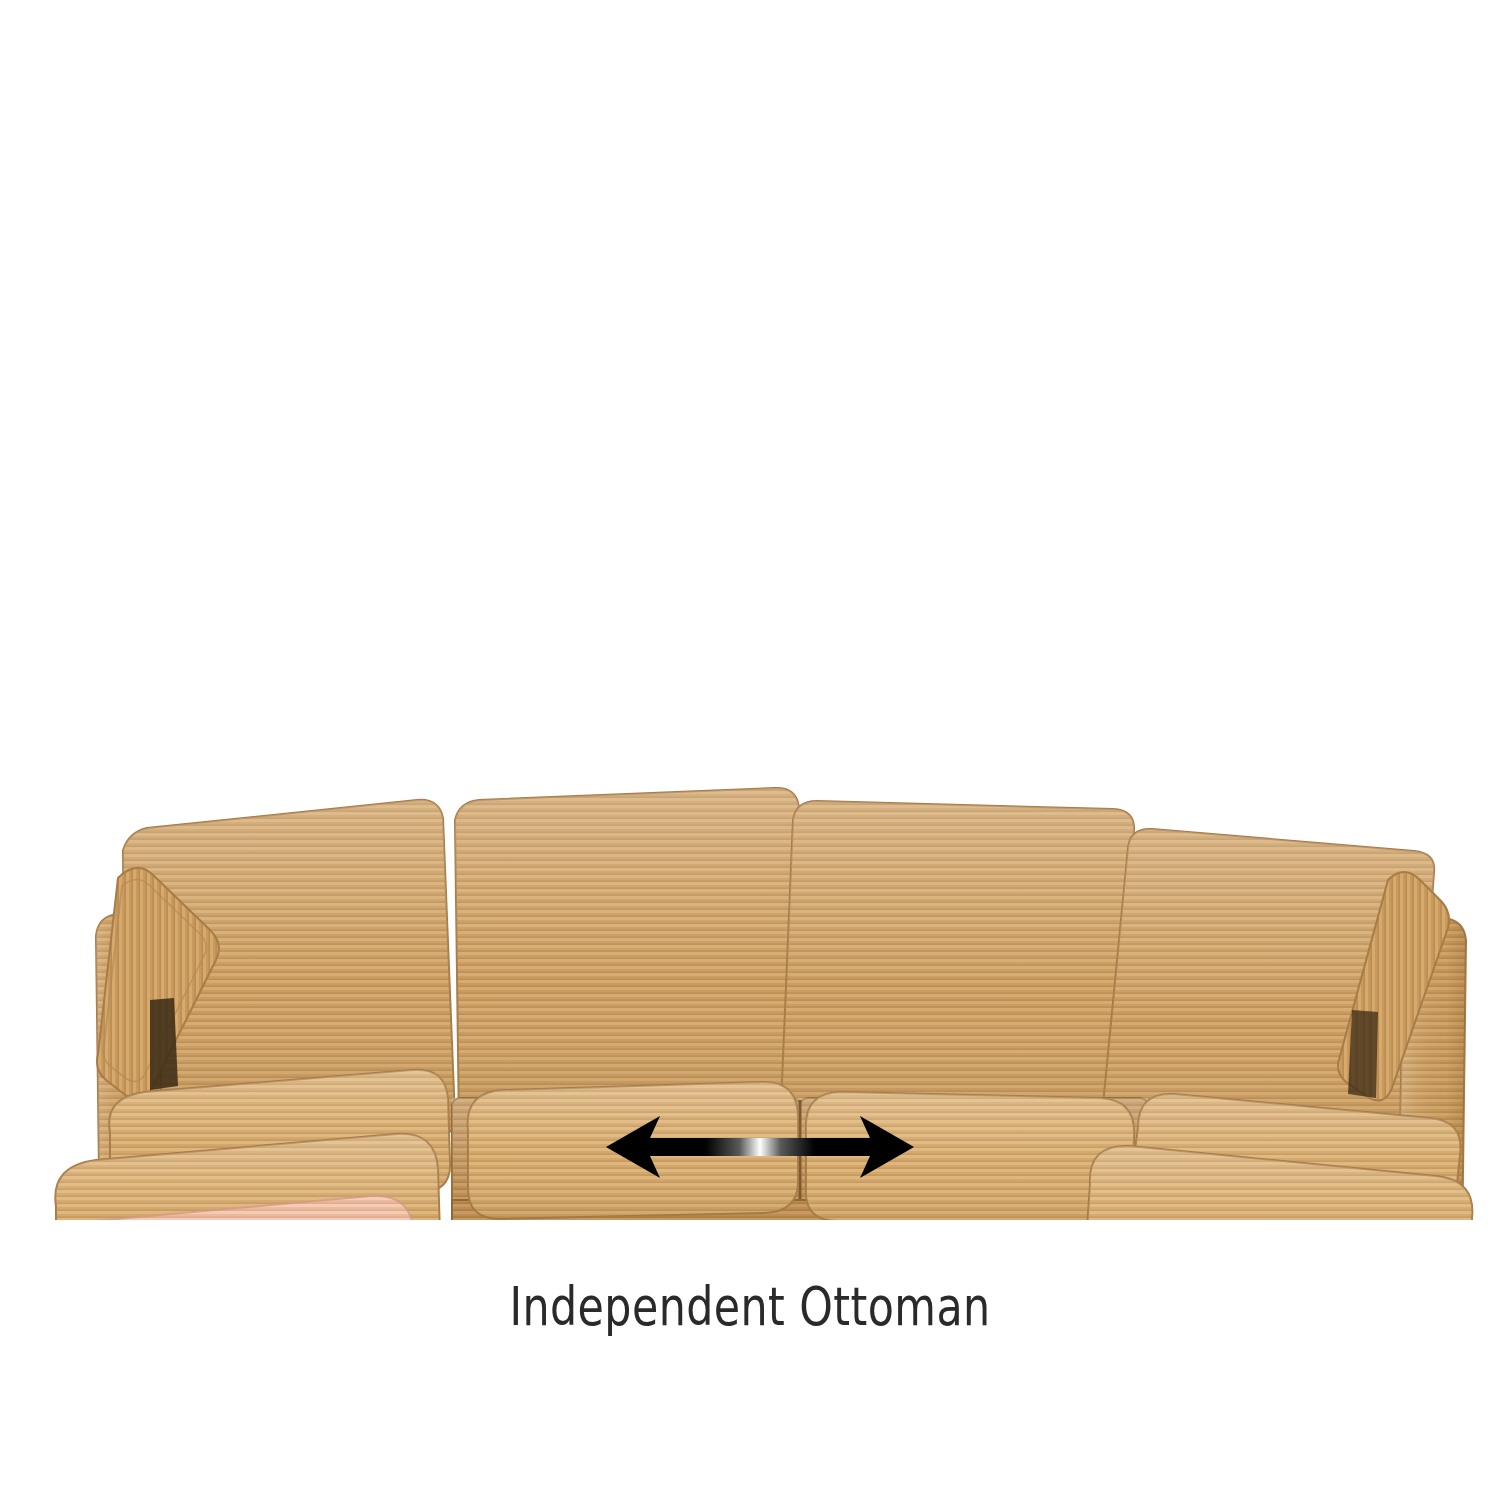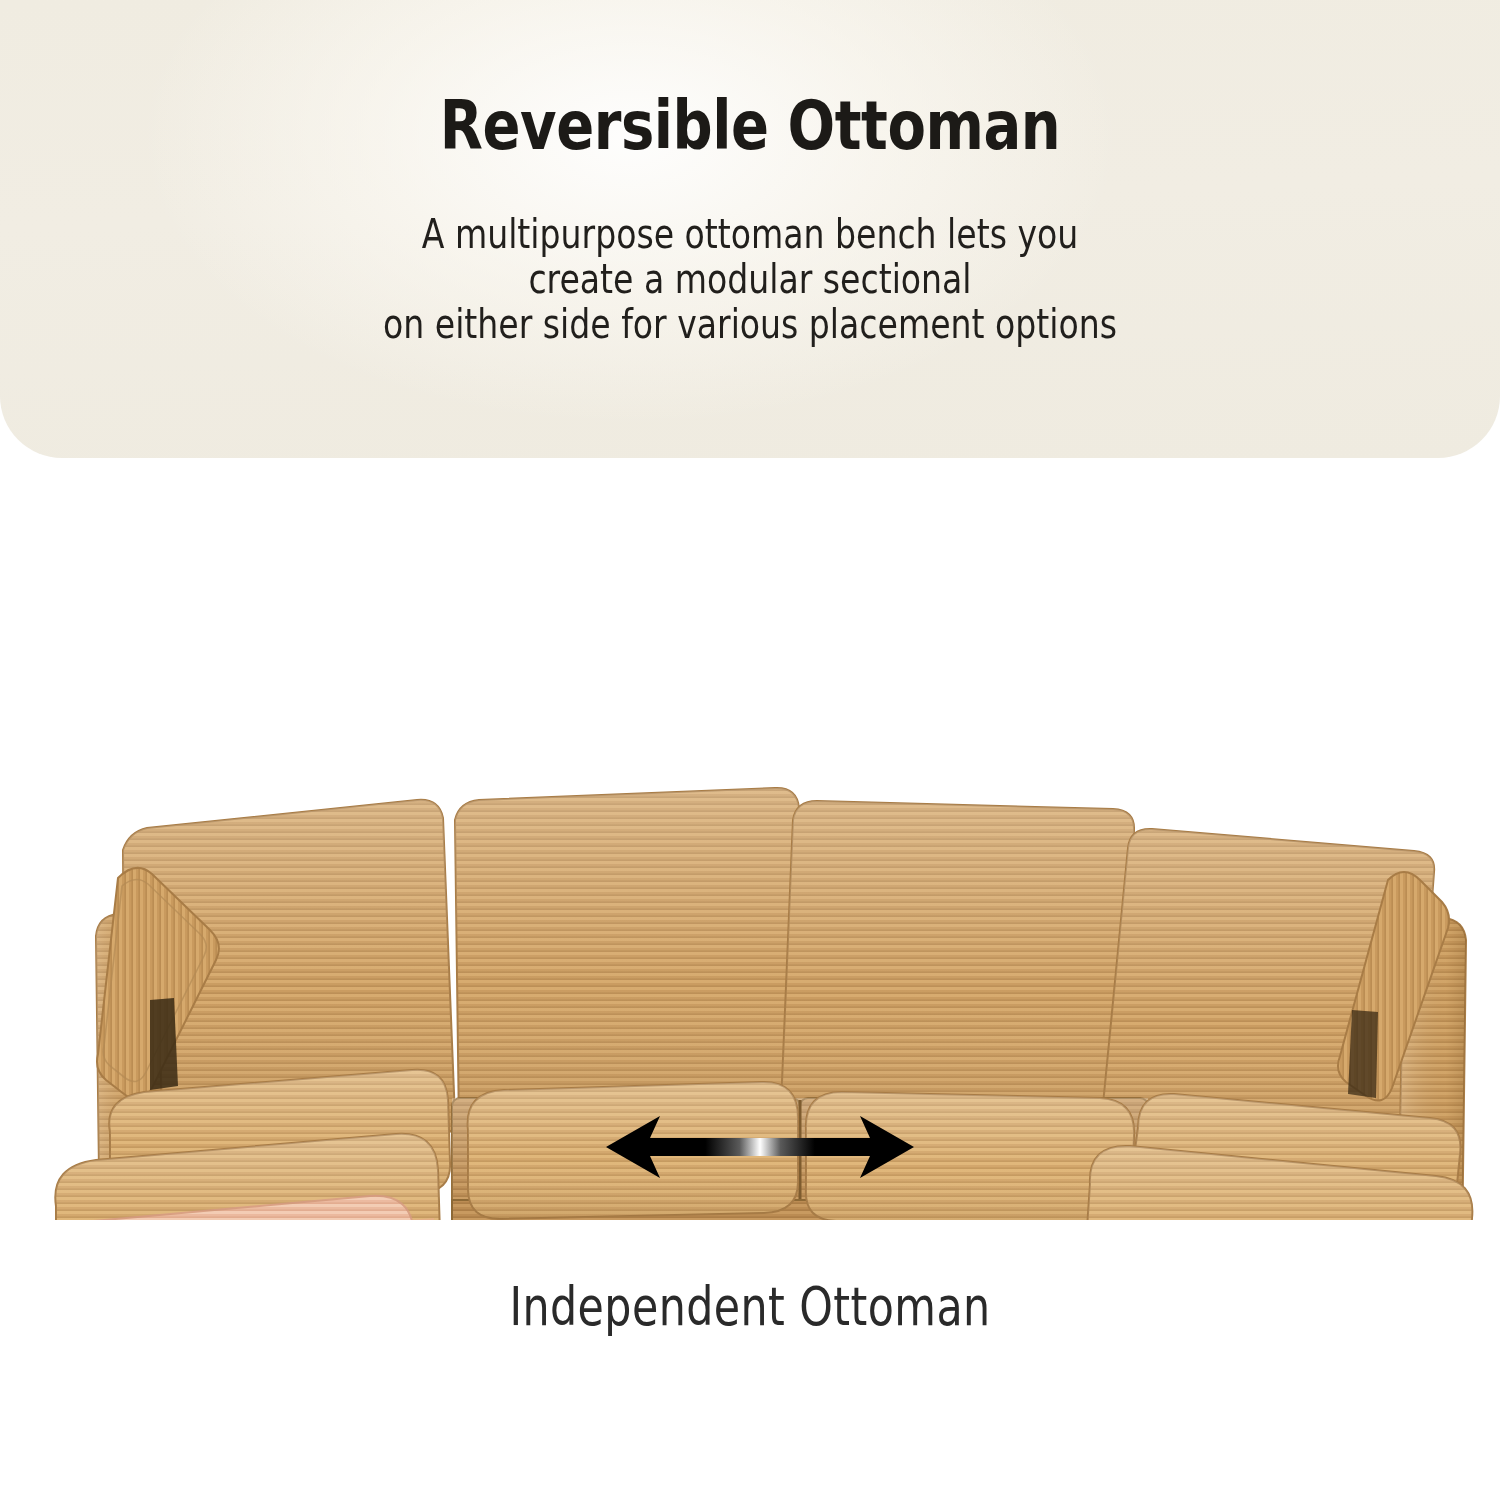--- a/index.html
+++ b/index.html
@@ -105,31 +105,20 @@
     transform: scaleX(0.88);
     transform-origin: center top;
     white-space: nowrap;
   }
 </style>
 </head>
 <body>
 
 <div id="page">
 
-  <div id="header-panel">
-
-    <div id="title">Reversible Ottoman</div>
-
-    <div id="subtitle">
-      <span class="ln">A multipurpose ottoman bench lets you</span>
-      <span class="ln">create a modular sectional</span>
-      <span class="ln">on either side for various placement options</span>
-    </div>
-
-  </div>
 
   <div id="stage">
     <svg id="sofa-svg" viewBox="0 0 1500 520" xmlns="http://www.w3.org/2000/svg">
       <defs>
 
         <pattern id="cordH" width="8" height="7" patternUnits="userSpaceOnUse">
           <rect width="8" height="7" fill="#c99a5e"></rect>
           <rect width="8" height="3" y="0" fill="#d6a96c"></rect>
           <rect width="8" height="1" y="5.6" fill="#b2854c"></rect>
         </pattern>

